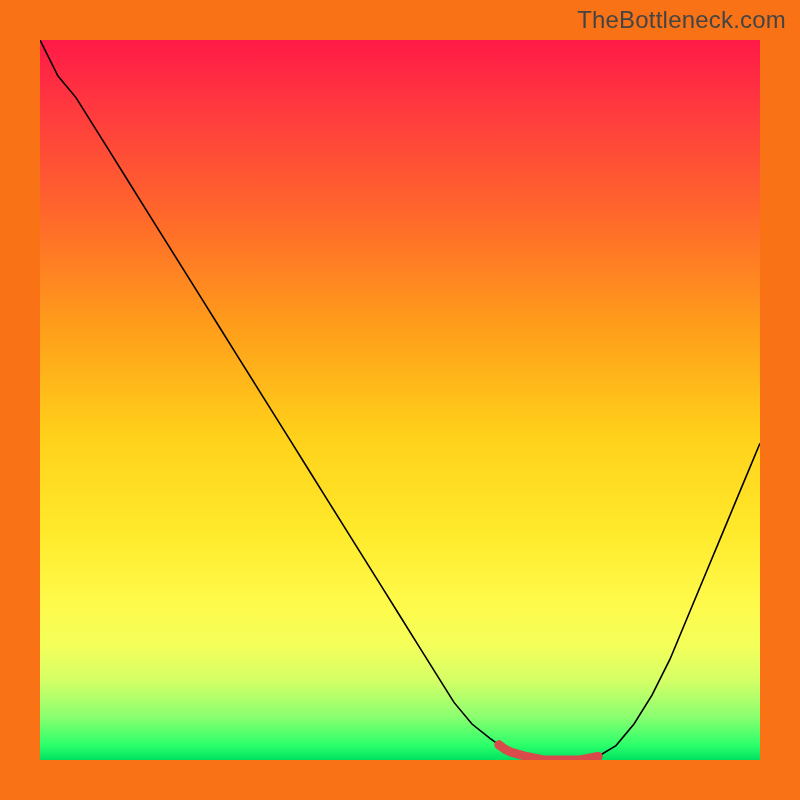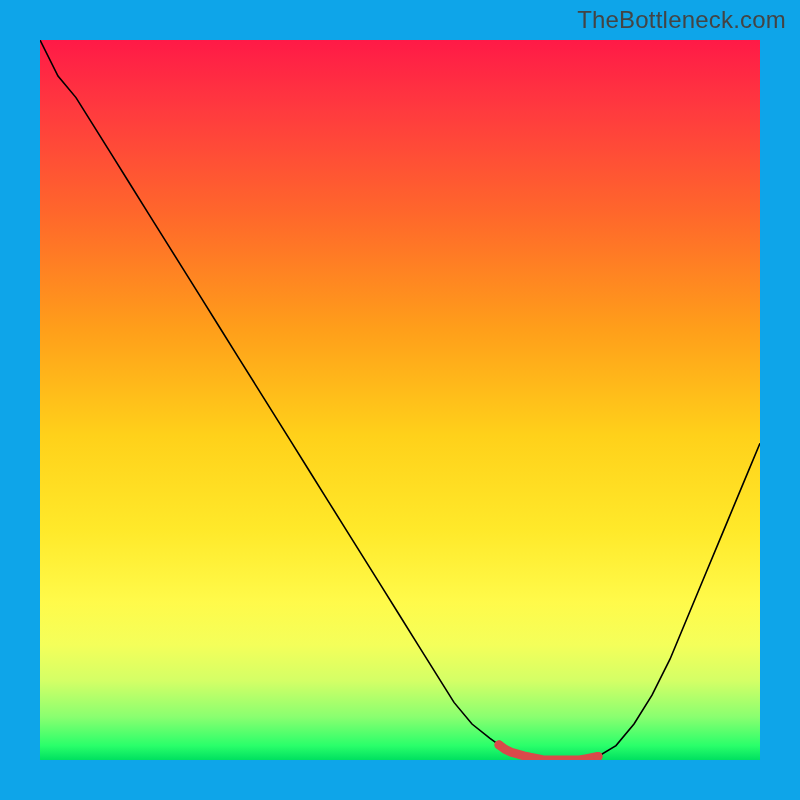--- a/index.html
+++ b/index.html
@@ -8,21 +8,21 @@
     width: 800px;
     height: 800px;
     background: #000;
     font-family: Arial, Helvetica, sans-serif;
     overflow: hidden;
   }
   .frame {
     position: relative;
     width: 800px;
     height: 800px;
-    background: #0ea5e9;
+    background: #f97316;
   }
   .watermark {
     position: absolute;
     top: 6px;
     right: 14px;
     color: #444;
     font-size: 24px;
     font-weight: 500;
     letter-spacing: 0.2px;
     z-index: 5;

